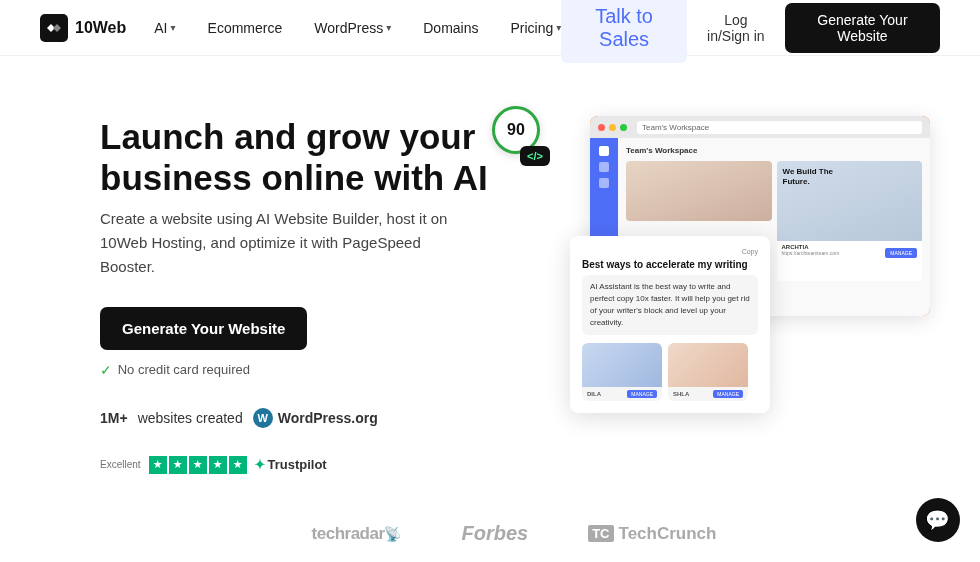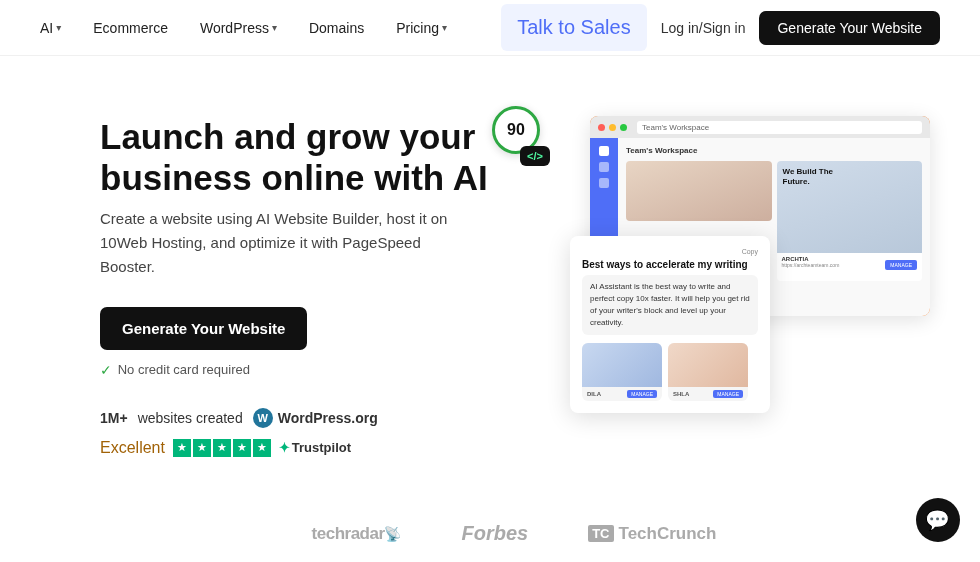--- a/index.html
+++ b/index.html
@@ -22,27 +22,27 @@
     .btn-generate { background: #111; color: #fff; border: none; border-radius: 7px; padding: 9px 18px; font-size: 14px; cursor: pointer; font-weight: 500; }
 
     
     .hero { display: flex; padding: 40px 40px 0 100px; position: relative; height: 450px; }
     .hero-left { flex: 0 0 420px; padding-top: 20px; }
     .hero-title { font-size: 35px; font-weight: 800; line-height: 1.18; color: #111; margin-bottom: 8px; }
     .hero-desc { font-size: 15px; color: #444; line-height: 1.6; margin-bottom: 28px; max-width: 360px; }
     .btn-hero { background: #111; color: #fff; border: none; border-radius: 7px; padding: 13px 22px; font-size: 15px; cursor: pointer; font-weight: 600; }
     .no-cc { display: flex; align-items: center; gap: 6px; margin-top: 12px; font-size: 13px; color: #555; }
     .check-icon { color: #2ea843; font-size: 14px; }
-    .stats { margin-top: 30px; display: flex; flex-direction: column; gap: 7px; }
+    .stats { margin-top: 30px; display: flex; flex-direction: column; gap: 24px; }
     .stat-row { display: flex; align-items: center; gap: 10px; font-size: 14px; color: #333; }
     .stat-bold { font-weight: 700; }
     .wp-logo { display: flex; align-items: center; gap: 5px; font-size: 14px; color: #333; font-weight: 600; }
     .wp-icon { width: 20px; height: 20px; background: #21759b; border-radius: 50%; display: inline-flex; align-items: center; justify-content: center; color: #fff; font-size: 11px; font-weight: 700; }
     .trustpilot-row { display: flex; align-items: center; gap: 8px; margin-top: 4px; }
-    .trustpilot-label { font-size: 16px; color: #a16207; font-weight: 500; text-align: center; }
+    .trustpilot-label { font-size: 10px; color: #737373; font-weight: 500; text-align: center; }
     .stars { display: flex; gap: 2px; }
     .star { width: 18px; height: 18px; background: #00b67a; display: flex; align-items: center; justify-content: center; color: #fff; font-size: 11px; }
     .tp-logo { font-size: 13px; color: #333; font-weight: 600; display: flex; align-items: center; gap: 2px; }
     .tp-star { color: #00b67a; font-size: 13px; }
 
     
     .hero-right { flex: 1; position: relative; margin-left: -10px; }
     .browser-mockup { position: absolute; top: 0; right: 20px; width: 380px; height: 230px; background: #f97316; border-radius: 8px; box-shadow: 0 4px 20px rgba(0,0,0,0.12); overflow: hidden; }
     .browser-bar { height: 22px; background: #e8e8e8; display: flex; align-items: center; padding: 0 8px; gap: 4px; }
     .browser-dot { width: 7px; height: 7px; border-radius: 50%; }
@@ -100,20 +100,28 @@
     
     .building-img { width: 100%; height: 100%; background: linear-gradient(160deg, #d0dcea, #b8c8da); }
 
     .chat-support-icon { position: fixed; bottom: 20px; right: 20px; width: 44px; height: 44px; background: #111; border-radius: 50%; display: flex; align-items: center; justify-content: center; cursor: pointer; }
   </style>
 </head>
 <body>
 
 <nav class="navbar">
   <div class="navbar-left">
+    <div class="logo">
+      <svg class="logo-icon" viewBox="0 0 28 28" fill="none" xmlns="http://www.w3.org/2000/svg">
+        <rect width="28" height="28" rx="5" fill="#111"></rect>
+        <path d="M7 14L11 10L15 14L11 18L7 14Z" fill="white"></path>
+        <path d="M13 14L17 10L21 14L17 18L13 14Z" fill="#888"></path>
+      </svg>
+      <span>10Web</span>
+    </div>
     <div class="nav-links">
       <a class="nav-link">
         <span>AI</span>
         <span class="chevron">▾</span>
       </a>
       <a class="nav-link">
         <span>Ecommerce</span>
       </a>
       <a class="nav-link">
         <span>WordPress</span>
@@ -201,21 +209,21 @@
           <div class="cards-grid">
 
             <div class="card-mini">
               <div class="card-img" style="height:80px;">
                 <div class="person-img"></div>
               </div>
 
             </div>
 
             <div class="card-mini" style="height:120px;">
-              <div class="card-img" style="height:92px; position:relative;">
+              <div class="card-img" style="height:80px; position:relative;">
                 <div class="building-img"></div>
                 <div style="position:absolute;top:6px;left:6px;font-size:8px;font-weight:700;color:#111;line-height:1.3;">We Build The<br>Future.</div>
               </div>
               <div class="card-mini-info">
                 <div class="card-mini-name">ARCHTIA</div>
                 <div class="card-mini-url">https://archteamteam.com</div>
                 <button class="manage-btn">MANAGE</button>
               </div>
             </div>
           </div>

